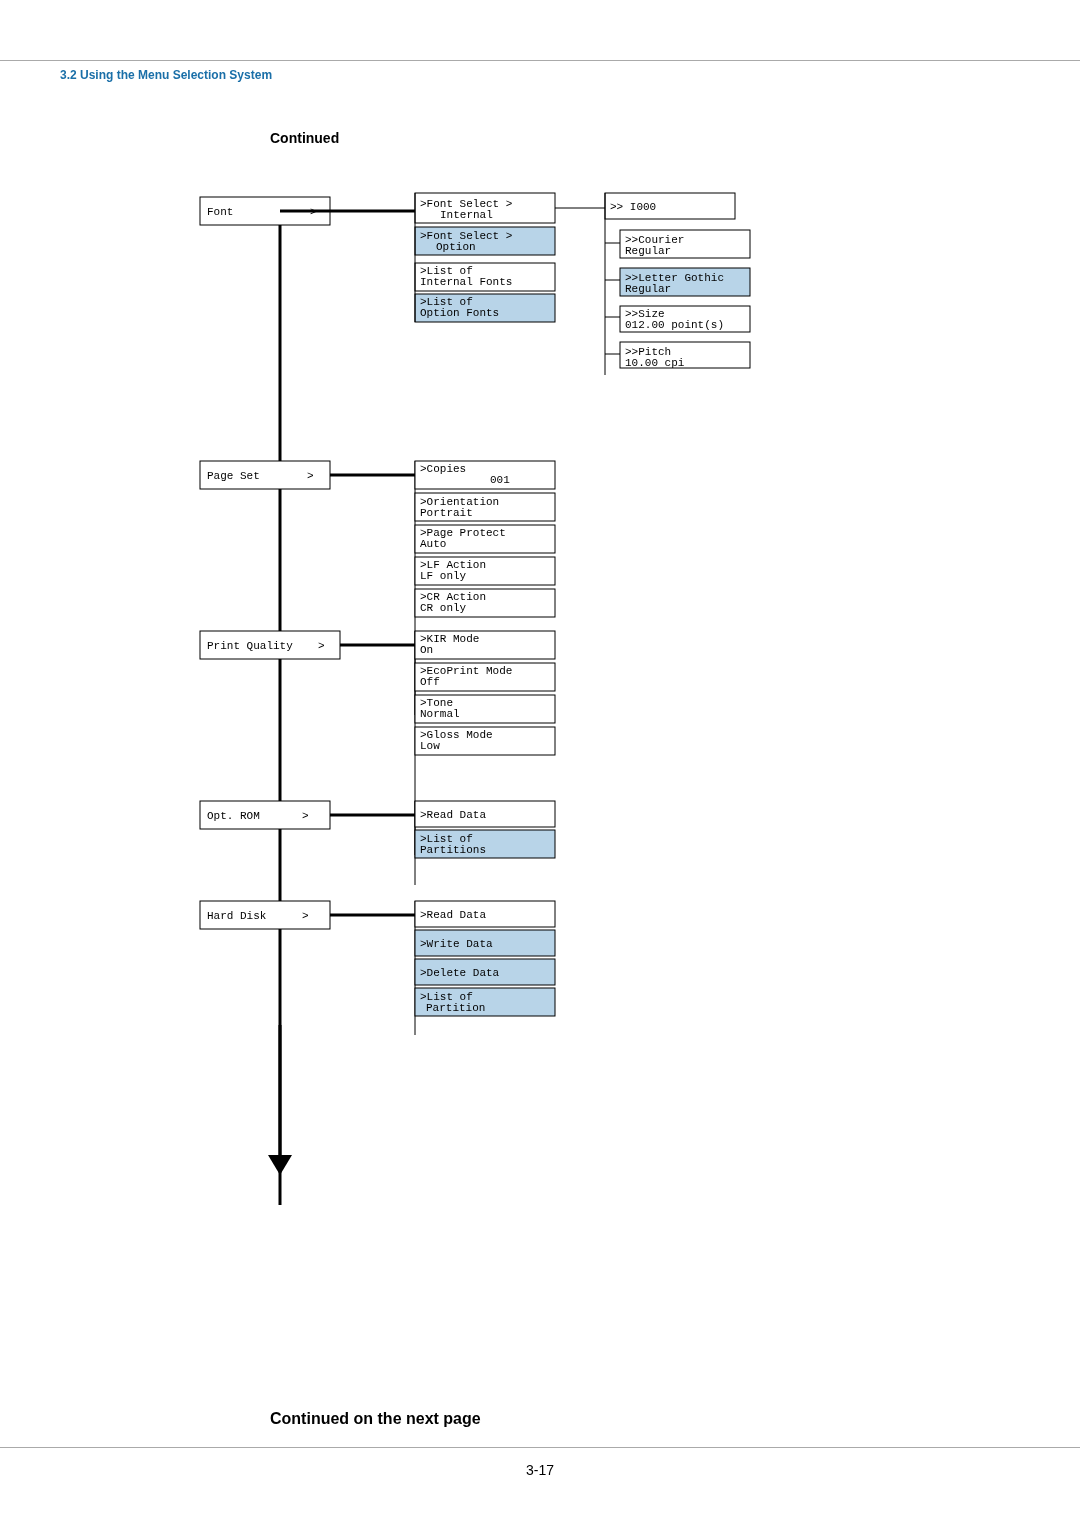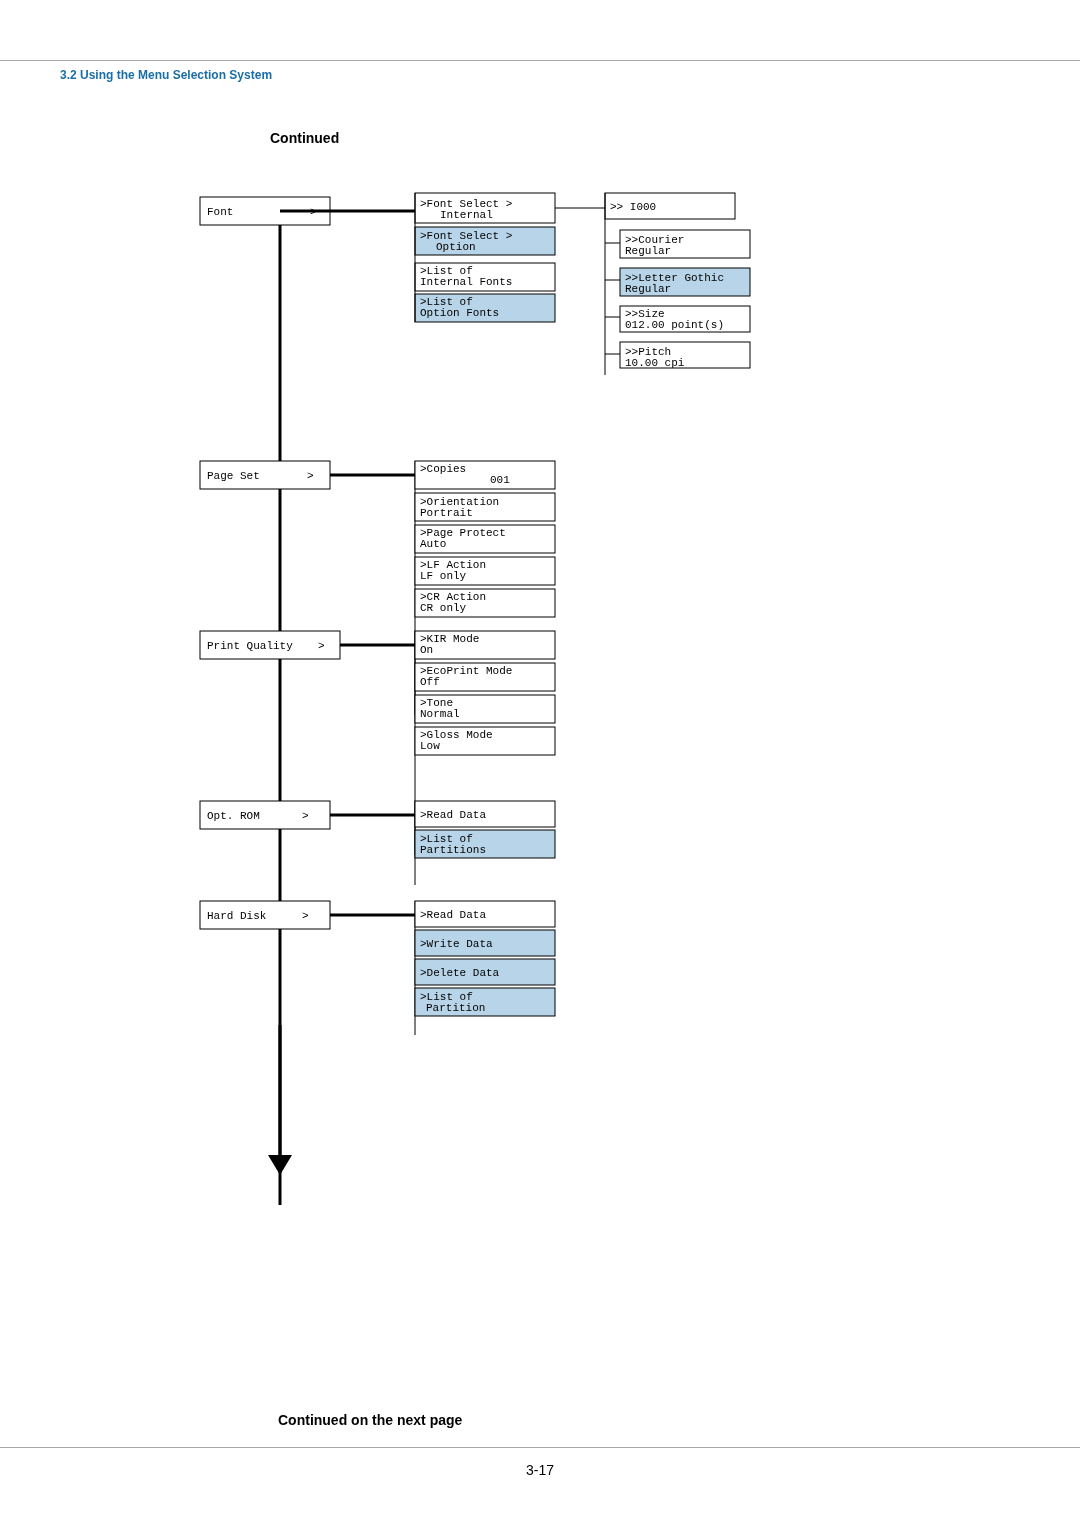--- a/index.html
+++ b/index.html
@@ -52,22 +52,21 @@
       font-weight: bold;
       font-size: 14px;
     }
 
     .continued-bottom {
       position: absolute;
       bottom: 100px;
       left: 270px;
       font-family: Arial, sans-serif;
       font-weight: bold;
-      font-size: 14px;
-      margin-left: 8px;
+      font-size: 16px;
     }
 
     .page-number {
       position: absolute;
       bottom: 50px;
       left: 50%;
       transform: translateX(-50%);
       font-family: Arial, sans-serif;
       font-size: 14px;
     }

